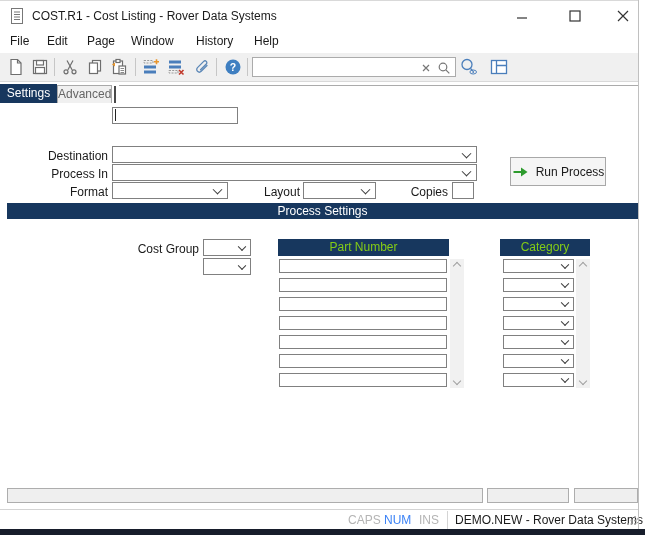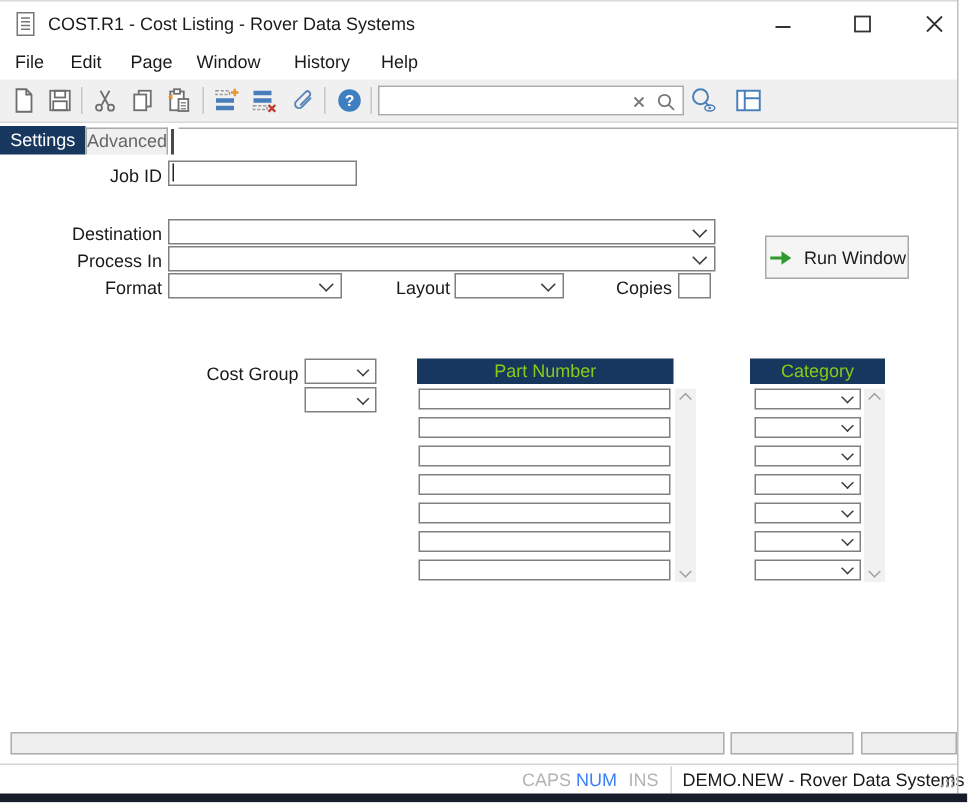--- a/index.html
+++ b/index.html
@@ -192,21 +192,20 @@
           <path d="M7.5 3.5v13M7.5 8.5h10" stroke="#4a7ebb" stroke-width="1.3" fill="none"></path>
         </svg>
     </span>
   </div>
 
   <div class="tab-settings">Settings</div>
   <div class="tab-advanced">Advanced</div>
   <div class="tab-divider"></div>
   <div class="tabline"></div>
 
-  <span class="lbl" style="left:0;width:108px;top:110px;">Job ID</span>
   <input class="tbox" style="left: 112px; top: 107px; width: 126px; height: 17px;" value="">
   <div class="caret"></div>
 
 
   <span class="lbl" style="left:0;width:108px;top:149px;">Destination</span>
   <div class="combo" style="left:112px;top:146px;width:365px;height:17px;">
       <span class="chv"></span>
     </div>
 
   <span class="lbl" style="left:0;width:108px;top:167px;">Process In</span>
@@ -227,23 +226,24 @@
   <span class="lbl" style="left:380px;width:68px;top:185px;">Copies</span>
   <input class="tbox" style="left: 452px; top: 182px; width: 22px; height: 17px;" value="">
 
   <div class="runbtn">
     <span style="display:flex;">
       <svg width="17" height="14" viewBox="0 0 17 14">
           <path d="M1.5 7h9" stroke="#2d9b2d" stroke-width="2" fill="none"></path>
           <path d="M9 2.5L15.5 7 9 11.5z" fill="#2d9b2d"></path>
         </svg>
     </span>
-    <span>Run Window</span>
-  </div>
-
+    <span>Run Process</span>
+  </div>
+
+  <div class="navybar" style="top:203px;">Process Settings</div>
 
   <span class="lbl" style="left:0;width:199px;top:242px;">Cost Group</span>
   <div class="combo" style="left:203px;top:239px;width:48px;height:17px;">
       <span class="chv sm"></span>
     </div>
 
   <div class="combo" style="left:203px;top:258px;width:48px;height:17px;">
       <span class="chv sm"></span>
     </div>
 

